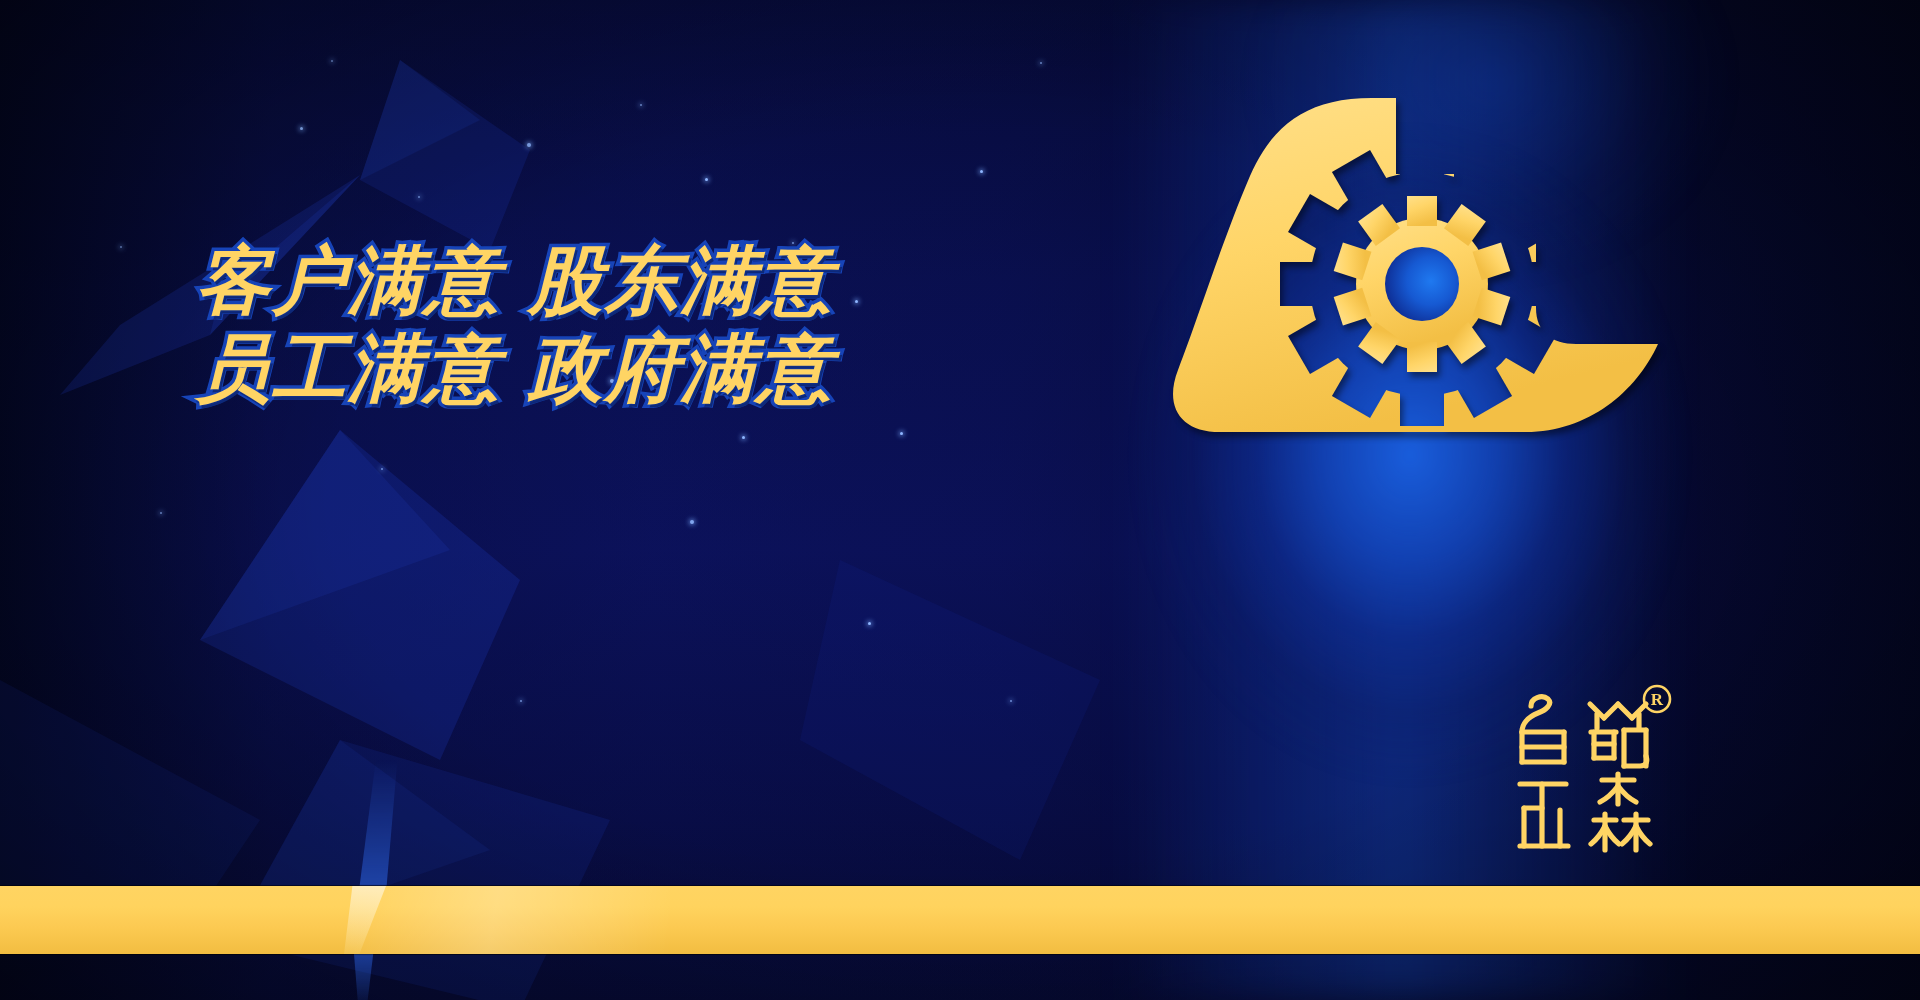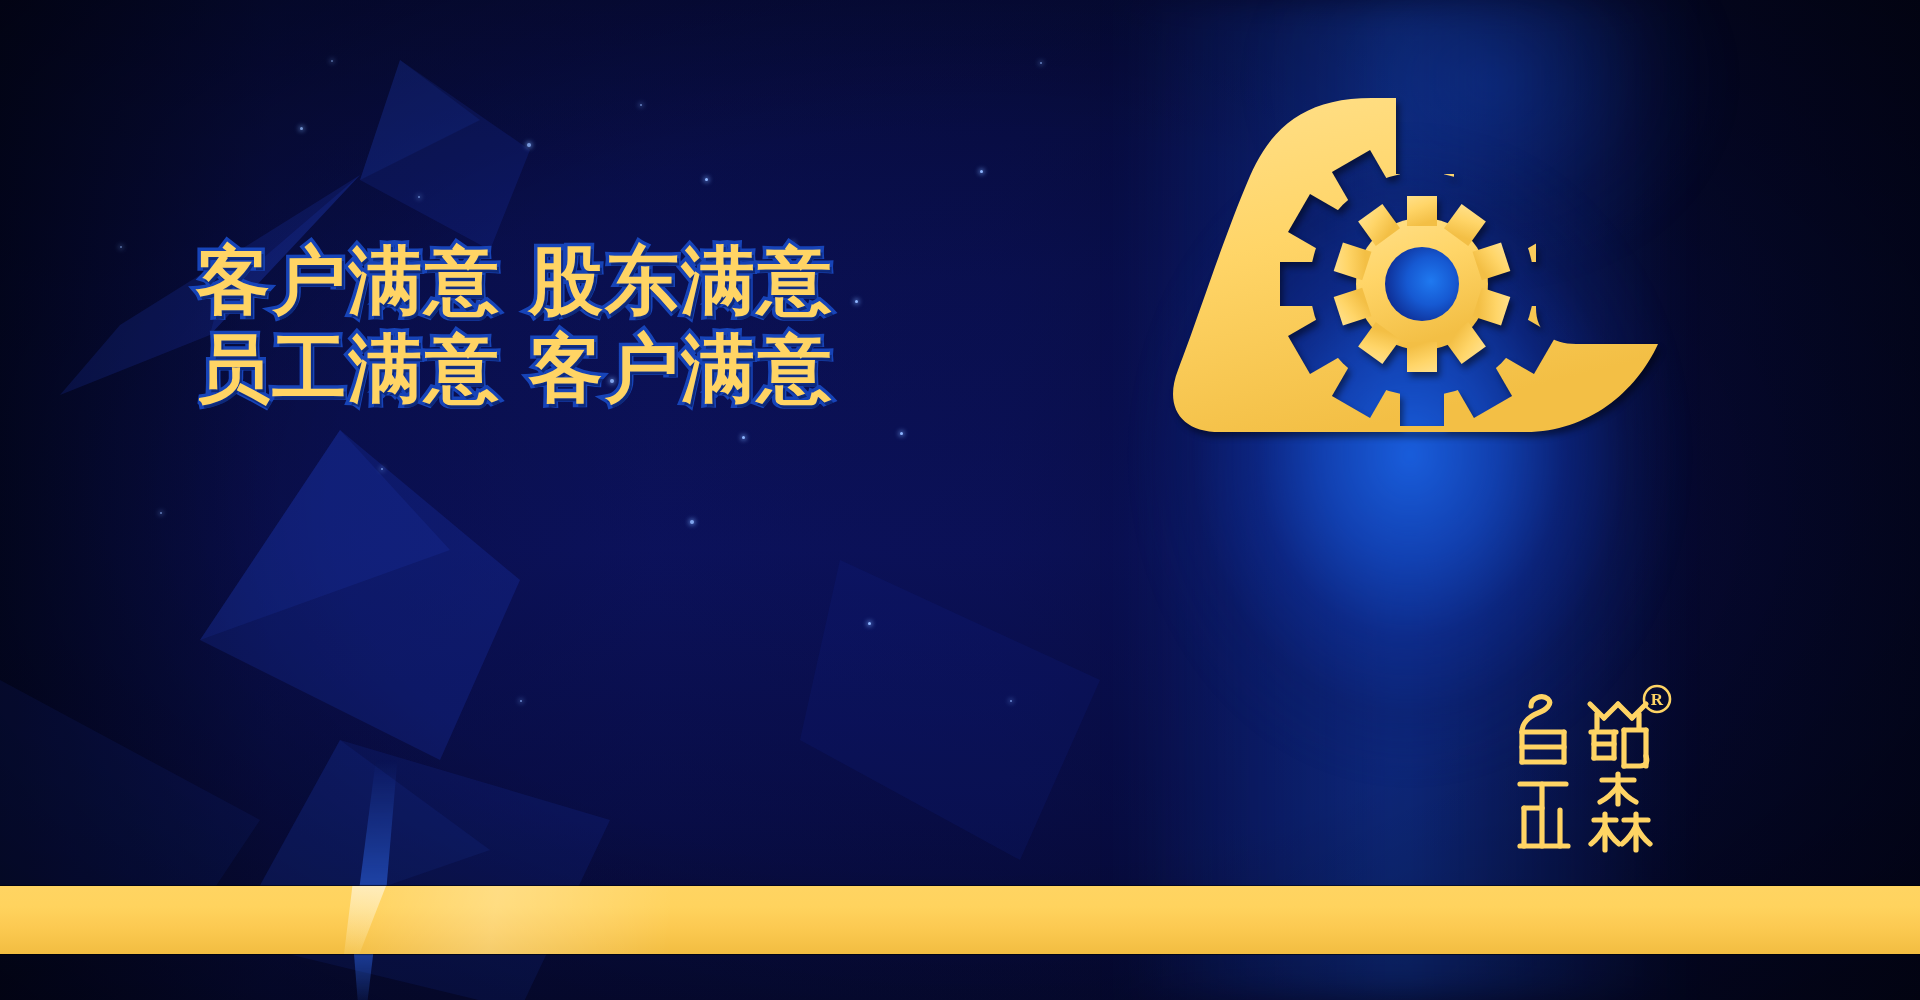--- a/index.html
+++ b/index.html
@@ -89,20 +89,21 @@
     white-space:nowrap;
   }
   .headline .hl-line{
     display:block;
     color:#ffd464;
     -webkit-text-stroke:7px #1744b8;
     paint-order:stroke fill;
     text-shadow:
       0 0 2px rgba(23,68,184,.9),
       2px 3px 0 rgba(8,20,70,.55);
+    font-style: italic;
   }
   .hl-line-2{margin-top:2px;}
 
   
   .pill-wrap{
     position:absolute;left:146px;top:540px;width:700px;height:60px;
   }
   .pill{
     position:absolute;inset:0;
     border-radius:34px;
@@ -244,21 +245,21 @@
     <span class="star s2" style="left:120px;top:246px"></span>
     <span class="star" style="left:868px;top:622px"></span>
     <span class="star s2" style="left:520px;top:700px"></span>
     <span class="star s2" style="left:1010px;top:700px"></span>
   </div>
 
   <div class="vignette"></div>
 
   <div class="headline">
     <span class="hl-line hl-line-1">客户满意  股东满意</span>
-    <span class="hl-line hl-line-2">员工满意  客户满意</span>
+    <span class="hl-line hl-line-2">员工满意  政府满意</span>
   </div>
 
 
   <div class="logo-mark">
     <svg viewBox="0 0 560 350" xmlns="http://www.w3.org/2000/svg">
       <defs>
         <linearGradient id="goldg" x1="0" y1="0" x2="0.35" y2="1">
           <stop offset="0%" stop-color="#ffe08a"></stop>
           <stop offset="45%" stop-color="#ffd568"></stop>
           <stop offset="100%" stop-color="#f3bf45"></stop>

